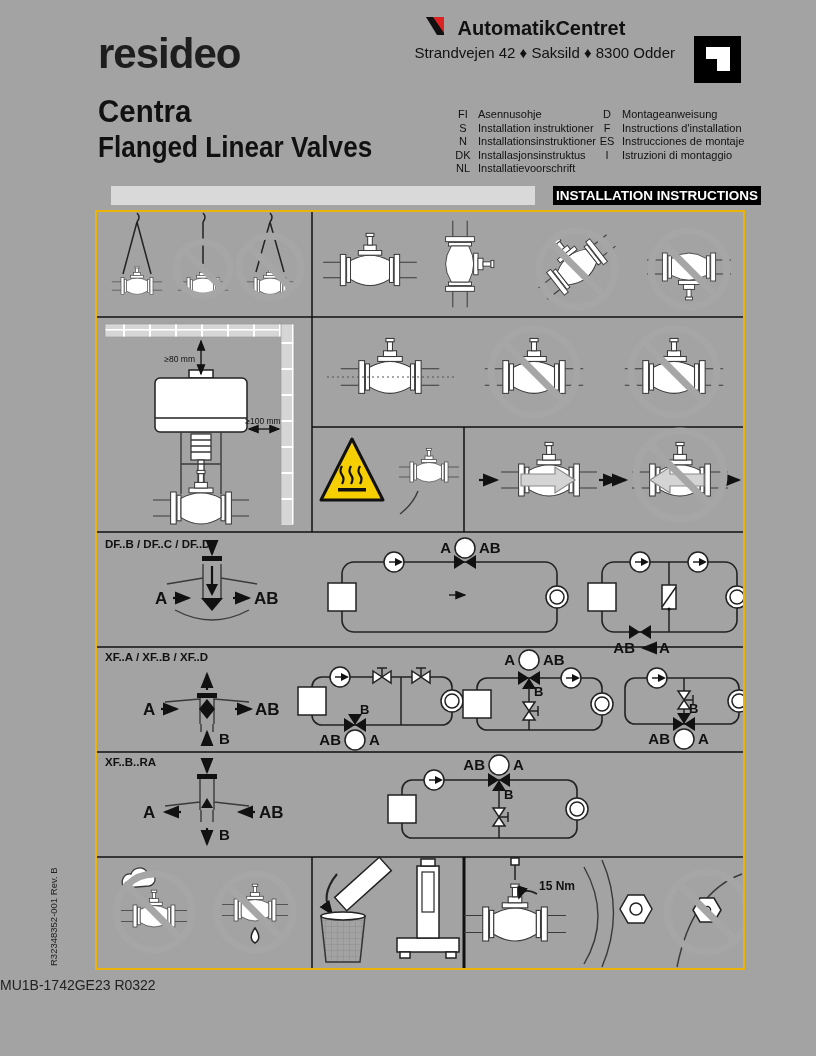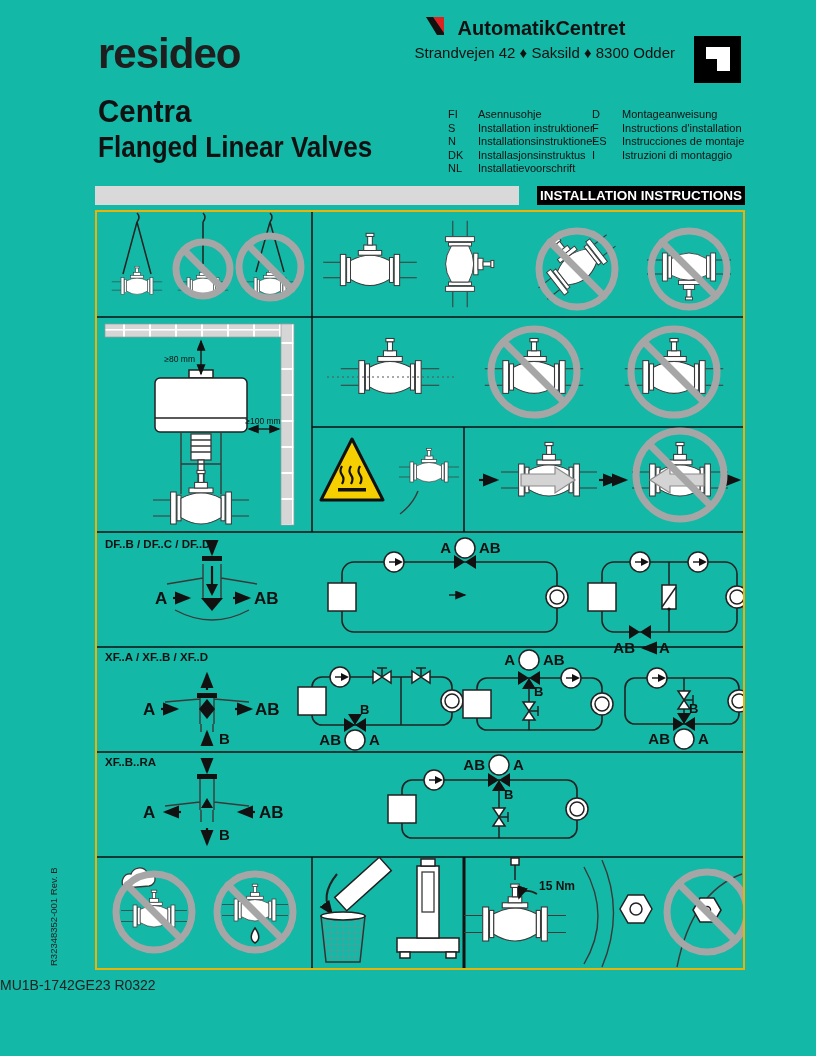--- a/index.html
+++ b/index.html
@@ -1,16 +1,16 @@
 <!DOCTYPE html>
 <html><head>
 <meta charset="utf-8">
 <style>
   html,body{margin:0;padding:0;background:#fff;}
-  #page{position:relative;width:816px;height:1056px;background:#14b8a6;overflow:hidden;
+  #page{position:relative;width:816px;height:1056px;background:#a3a3a3;overflow:hidden;
         font-family:"Liberation Sans",sans-serif;color:#111;}
 
   .brand{position:absolute;left:98px;top:30px;font-size:42px;font-weight:bold;
          letter-spacing:-1px;color:#1e1e1e;}
 
   .ac{position:absolute;left:375px;top:16px;width:300px;text-align:center;}
   .ac-logo-row{display:flex;align-items:center;justify-content:center;gap:13px;}
   .ac-name{font-size:20px;font-weight:bold;color:#111;}
   .ac-line{font-size:15px;margin-top:4px;color:#111;text-align:right;}
   a.link{color:#0645ad;text-decoration:underline;cursor:pointer;}
@@ -20,24 +20,24 @@
   .rmark .n{position:absolute;left:12px;top:23px;width:11px;height:12px;background:#000;}
 
   .t1{position:absolute;left:98px;top:94px;font-size:31px;font-weight:bold;
       transform:scaleX(.95);transform-origin:0 0;}
   .t2{position:absolute;left:98px;top:131px;font-size:29px;font-weight:bold;
       transform:scaleX(.9);transform-origin:0 0;}
 
   .langs{position:absolute;top:108px;font-size:11px;line-height:13.5px;}
   #langs1{left:448px;}
   #langs2{left:592px;}
-  .lrow{display:flex;}
+  .lrow{display:flex;text-align:center;}
   .lcode{width:30px;}
 
-  .banner{position:absolute;left:95px;top:186px;width:650px;height:19px;display:flex;gap:18px;}
+  .banner{position:absolute;left:111px;top:186px;width:650px;height:19px;display:flex;gap:18px;}
   .banner .g{flex:1;background:#d9d9d9;}
   .banner .b{width:208px;background:#000;color:#fff;font-weight:bold;font-size:13.5px;
              display:flex;align-items:center;justify-content:center;}
 
   .frame{position:absolute;left:95px;top:210px;width:646px;height:756px;border:2px solid #eab308;}
 
   .vdoc{position:absolute;left:48px;top:966px;transform:rotate(-90deg);transform-origin:0 0;
         font-size:9.5px;color:#222;width:132px;white-space:nowrap;}
   .code{position:absolute;left:0;top:977px;width:738px;text-align:left;font-size:14px;color:#222;}
 

